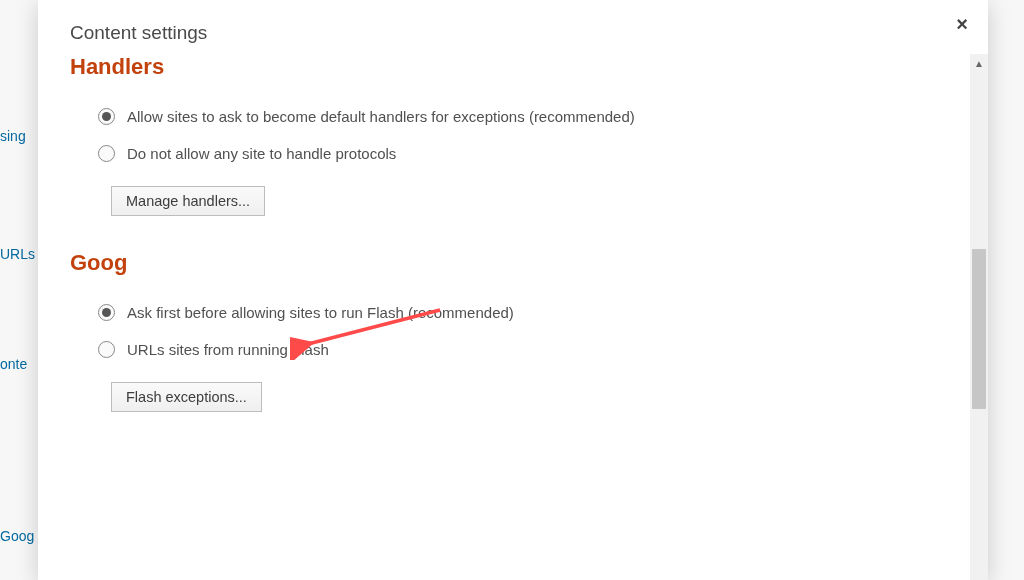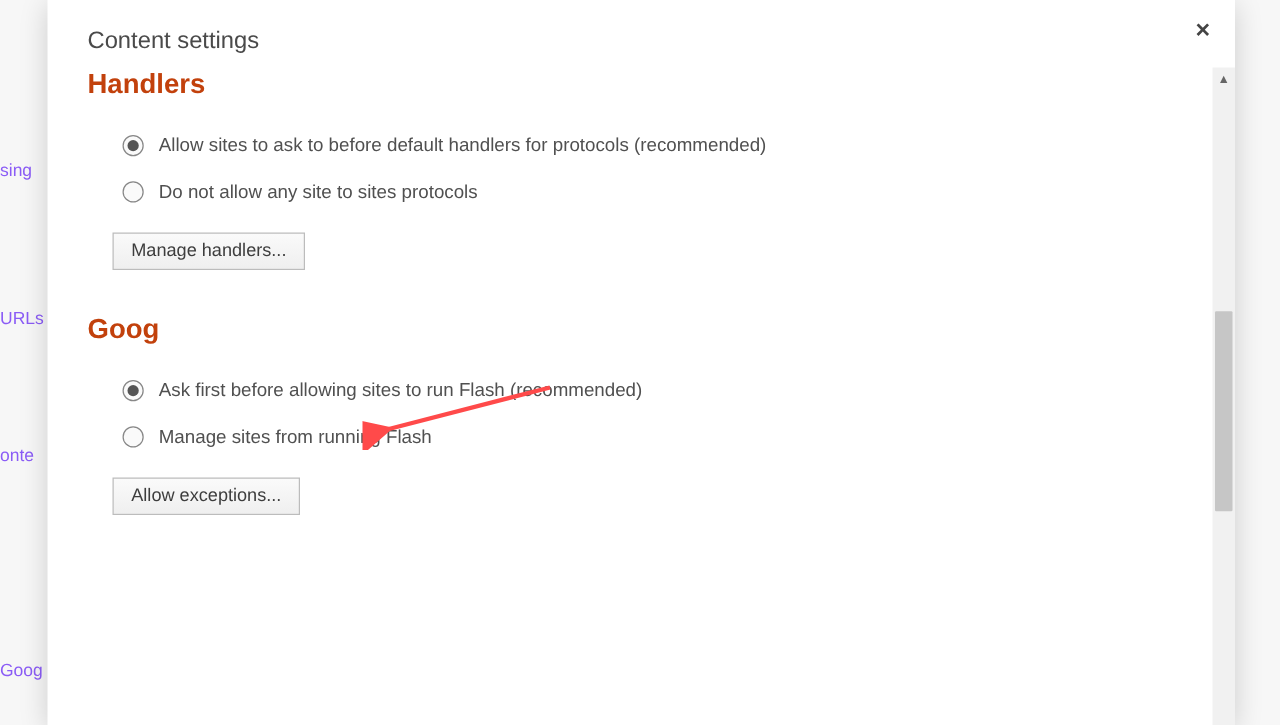--- a/index.html
+++ b/index.html
@@ -7,21 +7,21 @@
     width: 1024px;
     height: 580px;
     overflow: hidden;
     font-family: "Segoe UI", Arial, sans-serif;
     background: #f7f7f7;
     position: relative;
   }
   .bg-text {
     position: absolute;
     left: 0;
-    color: #8b5cf6;
+    color: #0369a1;
     font-size: 14px;
     white-space: nowrap;
   }
   .dialog {
     position: absolute;
     left: 38px;
     top: 0;
     width: 950px;
     height: 580px;
     background: #fff;
@@ -86,21 +86,21 @@
     height: 9px;
     border-radius: 50%;
     background: #555;
   }
   .radio-label {
     font-size: 15px;
     color: #505050;
   }
   .manage-btn {
     display: inline-block;
-    margin: 14px 0 0 20px;
+    margin: 14px 0 0 41px;
     padding: 6px 14px;
     font-size: 14.5px;
     color: #3d3d3d;
     background: linear-gradient(#fafafa, #efefef);
     border: 1px solid #bcbcbc;
     cursor: pointer;
     font-family: inherit;
   }
   .section-gap { height: 34px; }
   
@@ -154,46 +154,46 @@
 
     <div class="scroll-area">
 
       
       <div class="section-heading">Handlers</div>
 
       <div class="radio-row">
         <span class="radio-outer">
             <span class="radio-inner"></span>
           </span>
-        <span class="radio-label">Allow sites to ask to before default handlers for protocols (recommended)</span>
+        <span class="radio-label">Allow sites to ask to become default handlers for exceptions (recommended)</span>
       </div>
       <div class="radio-row">
         <span class="radio-outer"></span>
-        <span class="radio-label">Do not allow any site to sites protocols</span>
+        <span class="radio-label">Do not allow any site to handle protocols</span>
       </div>
 
       <button class="manage-btn">Manage handlers...</button>
 
       <div class="section-gap"></div>
 
       
       <div class="section-heading">Goog</div>
 
       <div class="radio-row">
         <span class="radio-outer">
             <span class="radio-inner"></span>
           </span>
         <span class="radio-label">Ask first before allowing sites to run Flash (recommended)</span>
       </div>
       <div class="radio-row">
         <span class="radio-outer"></span>
-        <span class="radio-label">Manage sites from running Flash</span>
-      </div>
-
-      <button class="manage-btn">Allow exceptions...</button>
+        <span class="radio-label">URLs sites from running Flash</span>
+      </div>
+
+      <button class="manage-btn">Flash exceptions...</button>
 
       <div class="section-gap"></div>
 
       
 
     </div>
 
     <div class="scroll-track">
       <div class="scroll-arrow-up">▲</div>
       <div class="scroll-thumb"></div>

